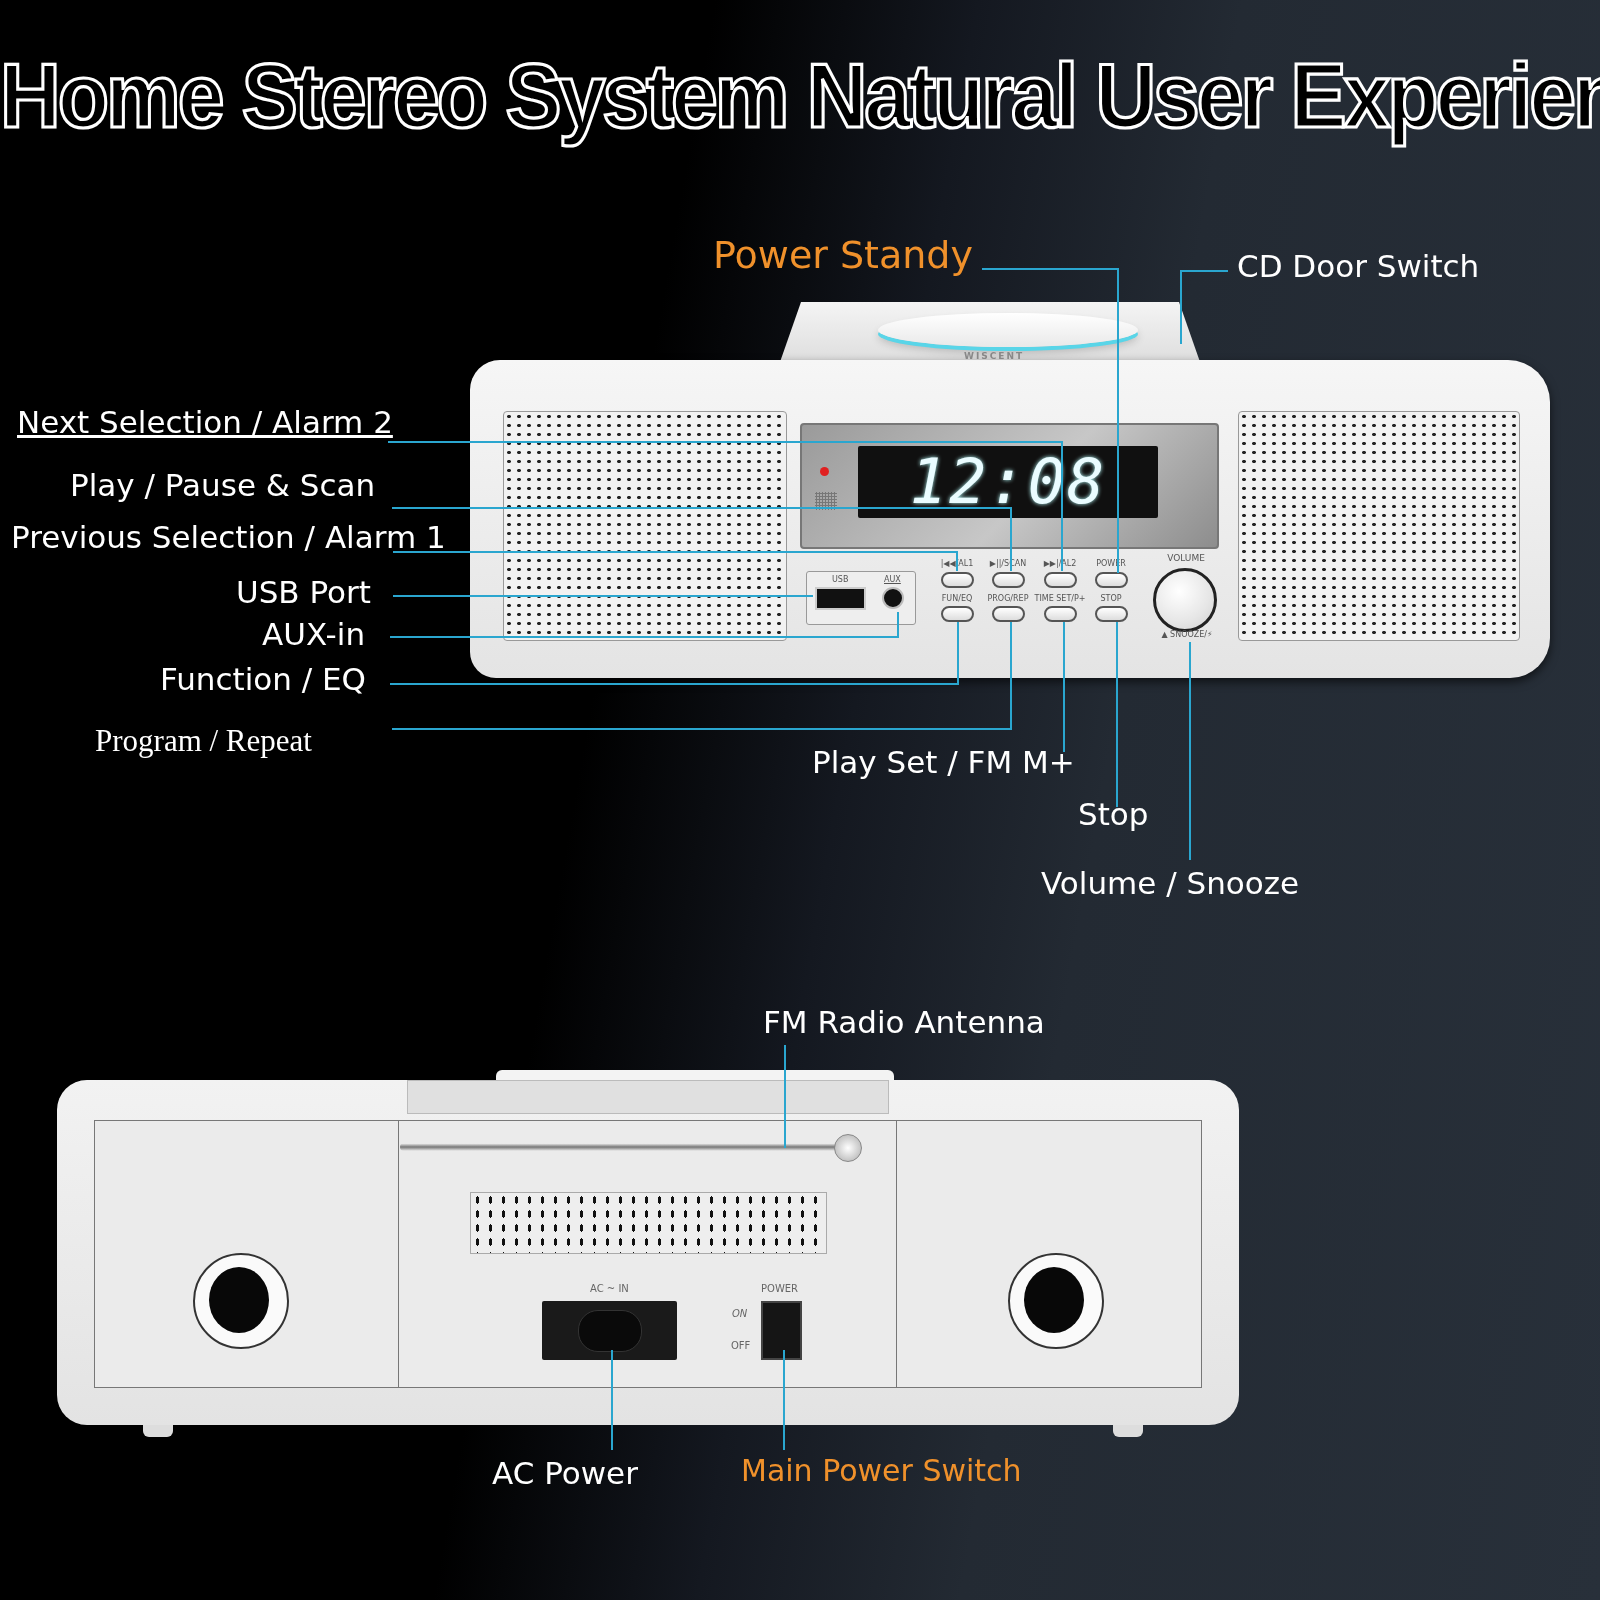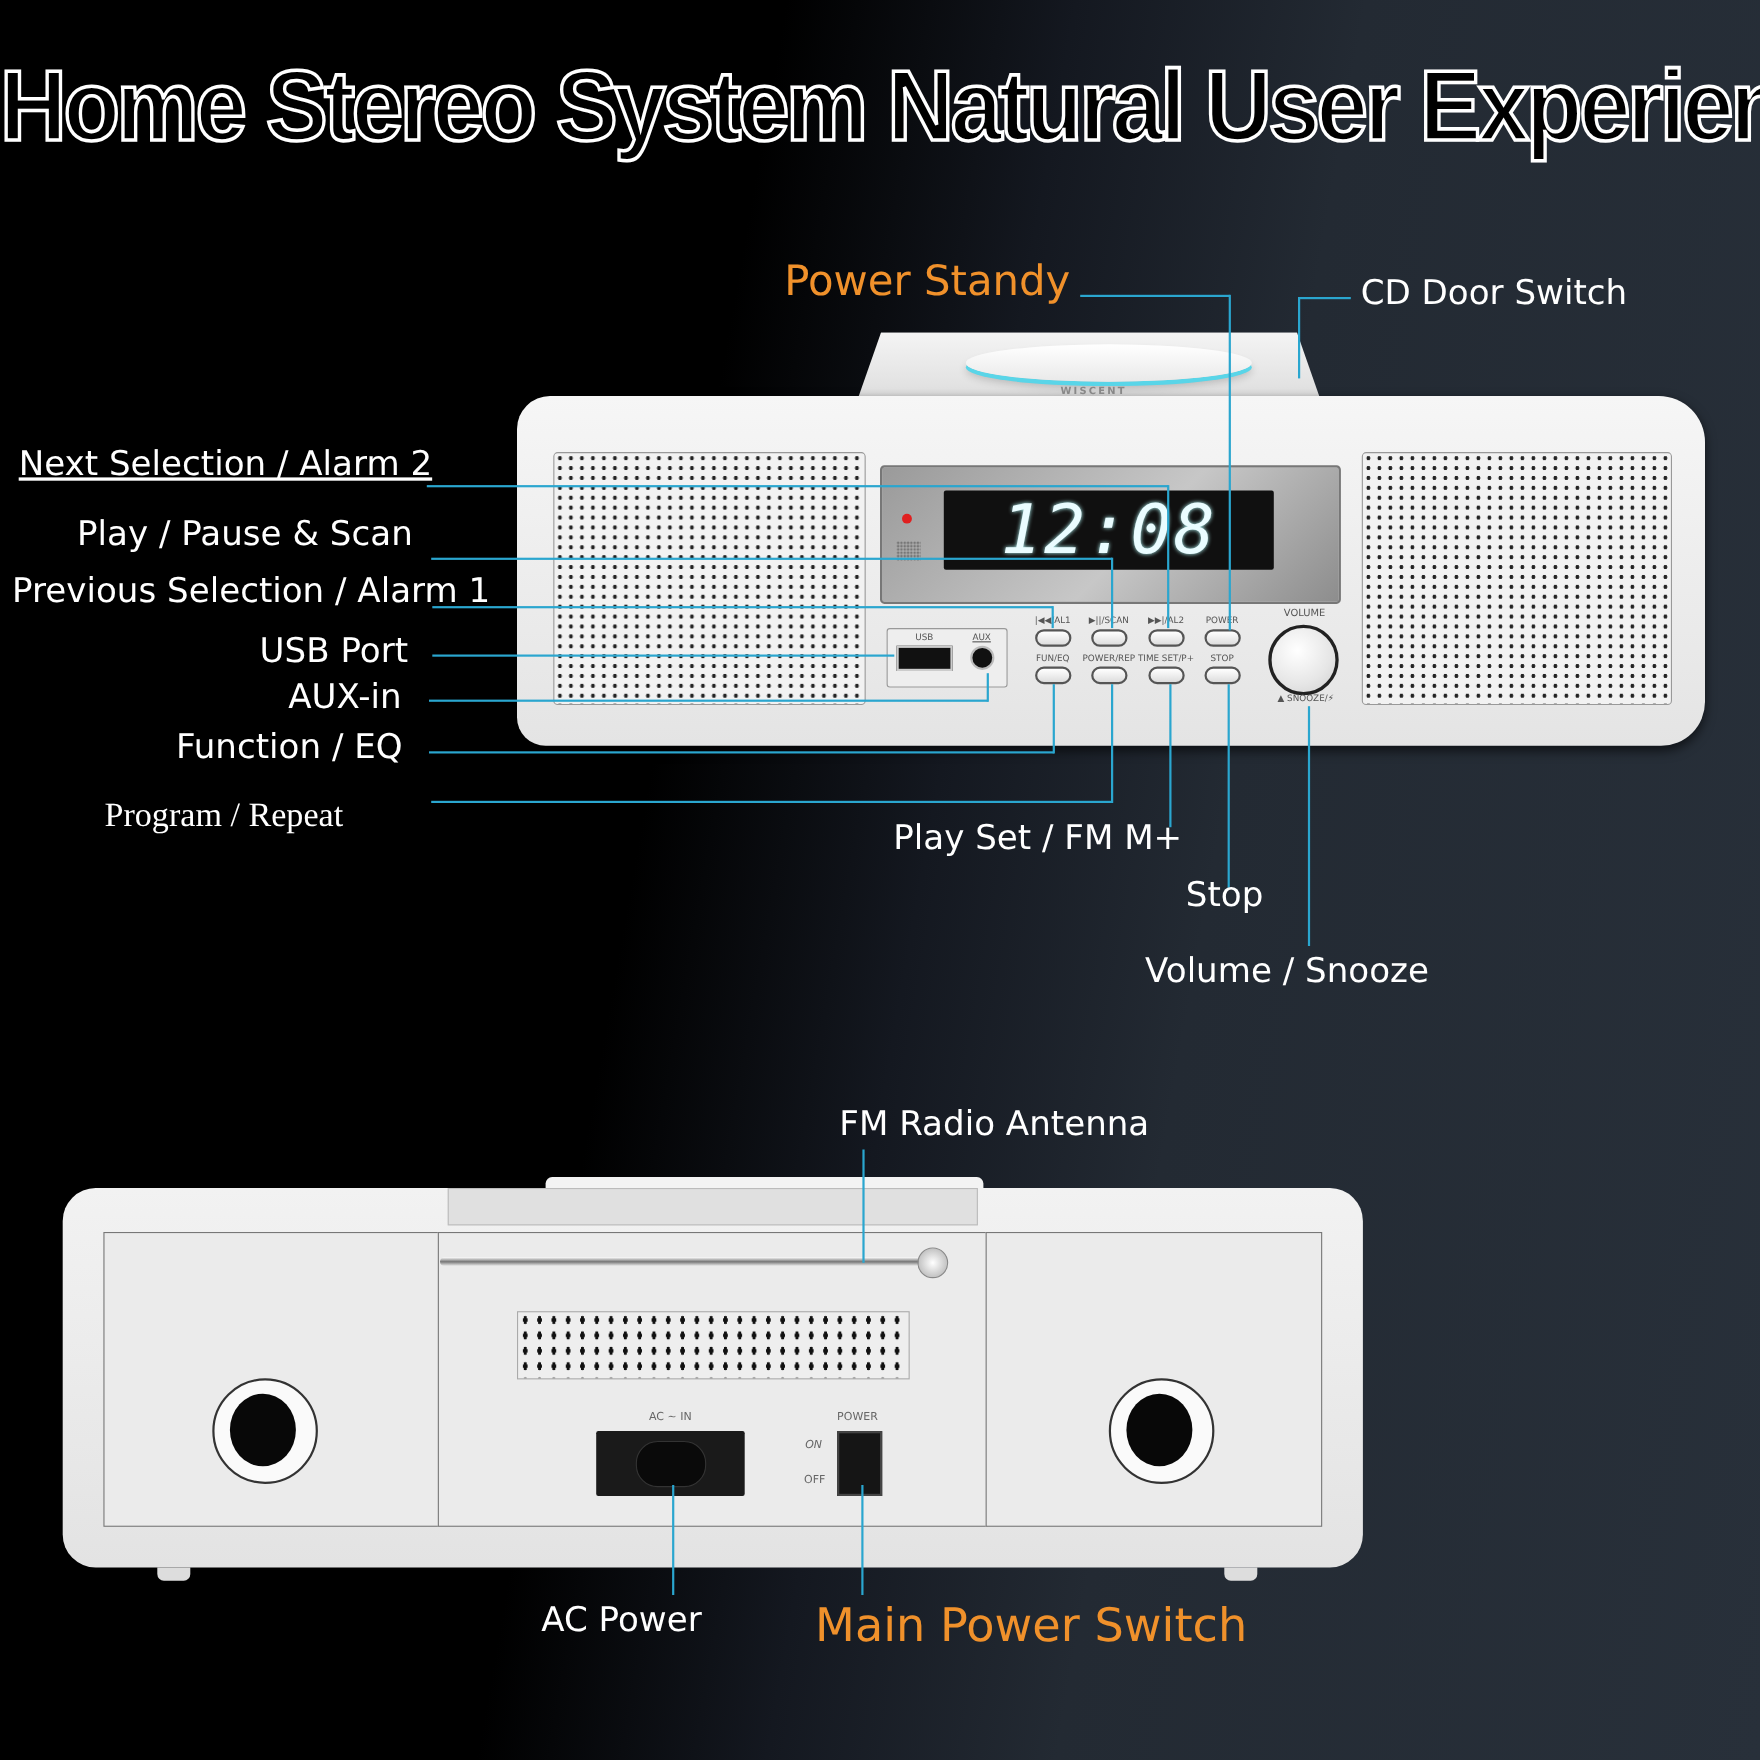--- a/index.html
+++ b/index.html
@@ -127,21 +127,21 @@
   <div class="abs btn" style="left:941px;top:572px;"></div>
   <div class="abs btn-lbl" style="left:978px;top:559px;">▶||/SCAN</div>
   <div class="abs btn" style="left:992px;top:572px;"></div>
   <div class="abs btn-lbl" style="left:1030px;top:559px;">▶▶|/AL2</div>
   <div class="abs btn" style="left:1044px;top:572px;"></div>
   <div class="abs btn-lbl" style="left:1081px;top:559px;">POWER</div>
   <div class="abs btn" style="left:1095px;top:572px;"></div>
 
   <div class="abs btn-lbl" style="left:927px;top:594px;">FUN/EQ</div>
   <div class="abs btn" style="left:941px;top:606px;"></div>
-  <div class="abs btn-lbl" style="left:978px;top:594px;">POWER/REP</div>
+  <div class="abs btn-lbl" style="left:978px;top:594px;">PROG/REP</div>
   <div class="abs btn" style="left:992px;top:606px;"></div>
   <div class="abs btn-lbl" style="left:1030px;top:594px;">TIME SET/P+</div>
   <div class="abs btn" style="left:1044px;top:606px;"></div>
   <div class="abs btn-lbl" style="left:1081px;top:594px;">STOP</div>
   <div class="abs btn" style="left:1095px;top:606px;"></div>
 
   <div class="abs btn-lbl" style="left:1156px;top:553px;font-size:9px;">VOLUME</div>
   <div class="abs knob"></div>
   <div class="abs btn-lbl" style="left:1142px;top:630px;width:90px;">▲ SNOOZE/⚡</div>
 </div>
@@ -208,13 +208,13 @@
   <div class="abs foot" style="left:143px;top:1425px;"></div>
   <div class="abs foot" style="left:1113px;top:1425px;"></div>
 </div>
 
 <div class="line v" style="left:784px;top:1045px;height:103px;"></div>
 <div class="line v" style="left:611px;top:1350px;height:100px;"></div>
 <div class="line v" style="left:783px;top:1350px;height:100px;"></div>
 
 <div class="abs lbl" style="left:763px;top:1004px;">FM Radio Antenna</div>
 <div class="abs lbl" style="left:492px;top:1455px;">AC Power</div>
-<div class="abs lbl orange" style="left:741px;top:1453px;font-size:42px;">Main Power Switch</div>
+<div class="abs lbl orange" style="left:741px;top:1453px;font-size:30px;">Main Power Switch</div>
 
 </body></html>

